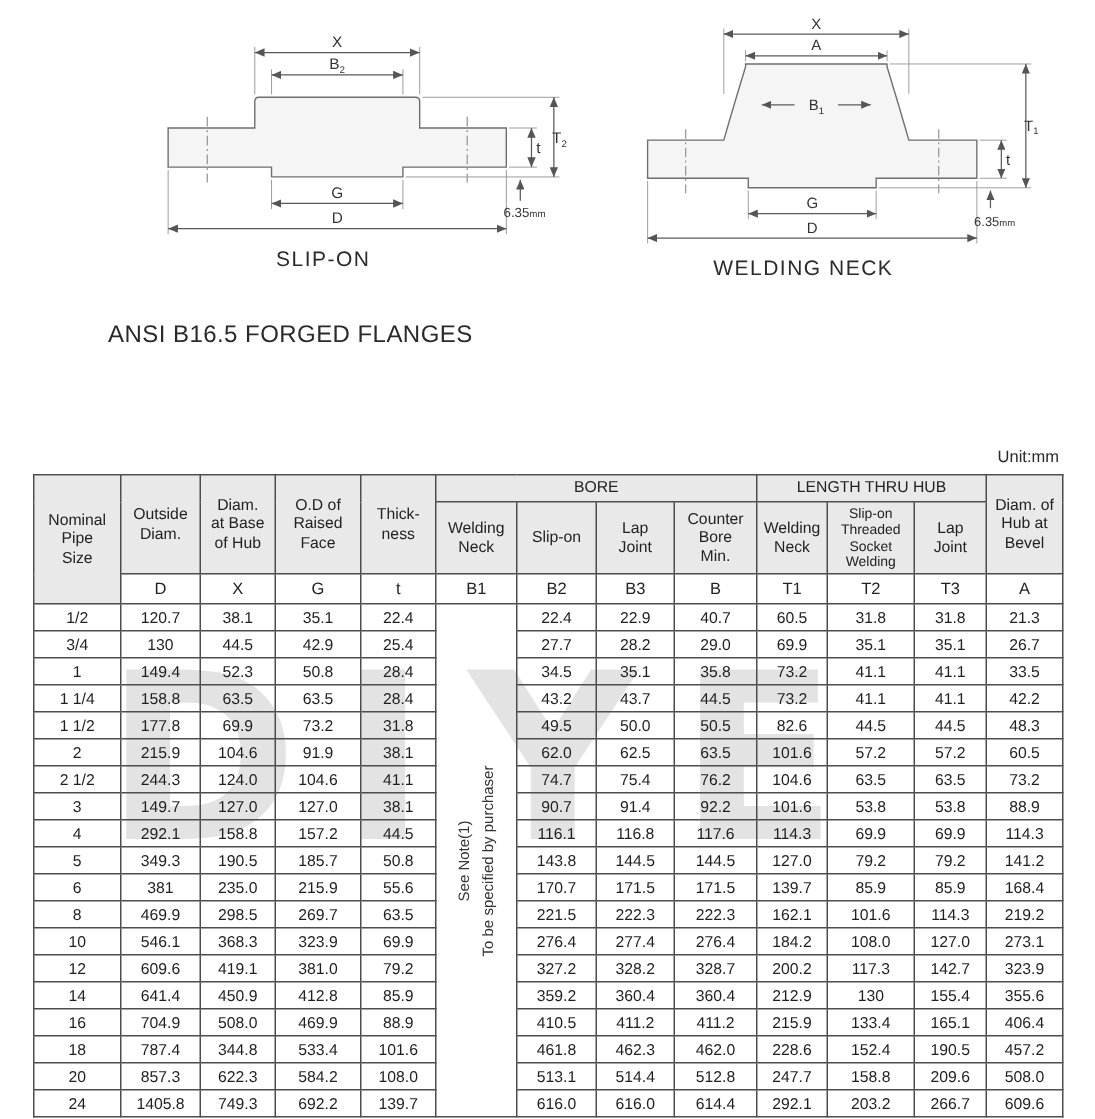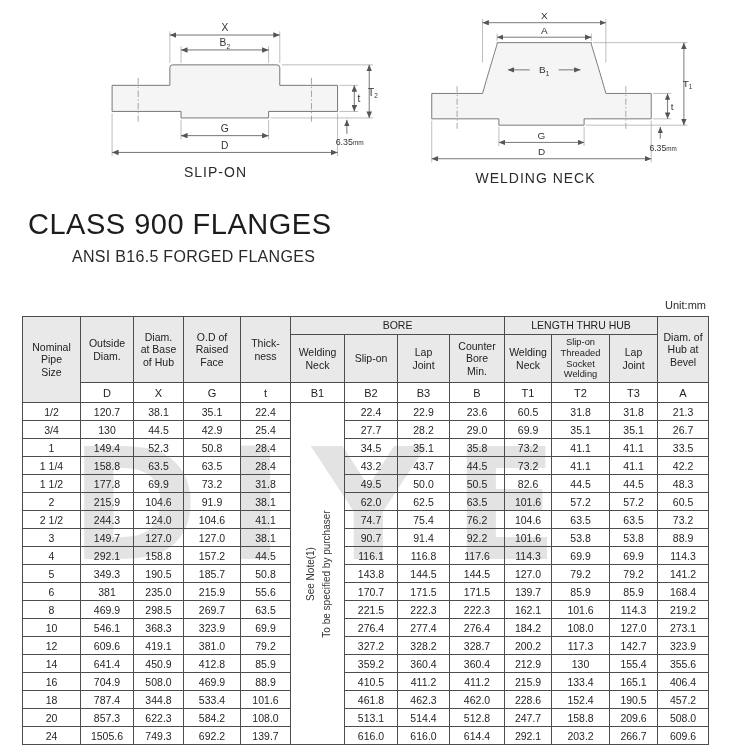--- a/index.html
+++ b/index.html
@@ -136,21 +136,20 @@
       <text class="dimtext" x="149" y="142">G</text>
       <text class="dimtext" x="149" y="160">D</text>
       <text class="dimtext" x="293" y="110" text-anchor="start">t</text>
       <text class="dimtext" x="310" y="85" text-anchor="start"><tspan>T</tspan><tspan class="sub" dy="2.5">1</tspan></text>
       <text class="notetext" x="268" y="155"><tspan>6.35</tspan><tspan class="unit">mm</tspan></text>
     </svg>
     <div class="fig-caption">WELDING NECK</div>
   </div>
 
   <div class="title-block">
-    <h1>CLASS 900 FLANGES</h1>
     <h2>ANSI B16.5 FORGED FLANGES</h2>
   </div>
 
   <div class="unit-label">Unit:mm</div>
 
   <div class="watermark">DIYE</div>
 
   <div class="table-wrap">
     <table>
       <colgroup>
@@ -230,21 +229,21 @@
             <td>35.1</td>
             <td>22.4</td>
             <td rowspan="19" class="b1-note-cell">
               <div class="rot">
                 <div>See Note(1)</div>
                 <div>To be specified by purchaser</div>
               </div>
             </td>
             <td>22.4</td>
             <td>22.9</td>
-            <td>23.6</td>
+            <td>40.7</td>
             <td>60.5</td>
             <td>31.8</td>
             <td>31.8</td>
             <td>21.3</td>
           </tr>
           <tr>
             <td>3/4</td>
             <td>130</td>
             <td>44.5</td>
             <td>42.9</td>
@@ -476,21 +475,21 @@
             <td>513.1</td>
             <td>514.4</td>
             <td>512.8</td>
             <td>247.7</td>
             <td>158.8</td>
             <td>209.6</td>
             <td>508.0</td>
           </tr>
           <tr>
             <td>24</td>
-            <td>1505.6</td>
+            <td>1405.8</td>
             <td>749.3</td>
             <td>692.2</td>
             <td>139.7</td>
             <td>616.0</td>
             <td>616.0</td>
             <td>614.4</td>
             <td>292.1</td>
             <td>203.2</td>
             <td>266.7</td>
             <td>609.6</td>

